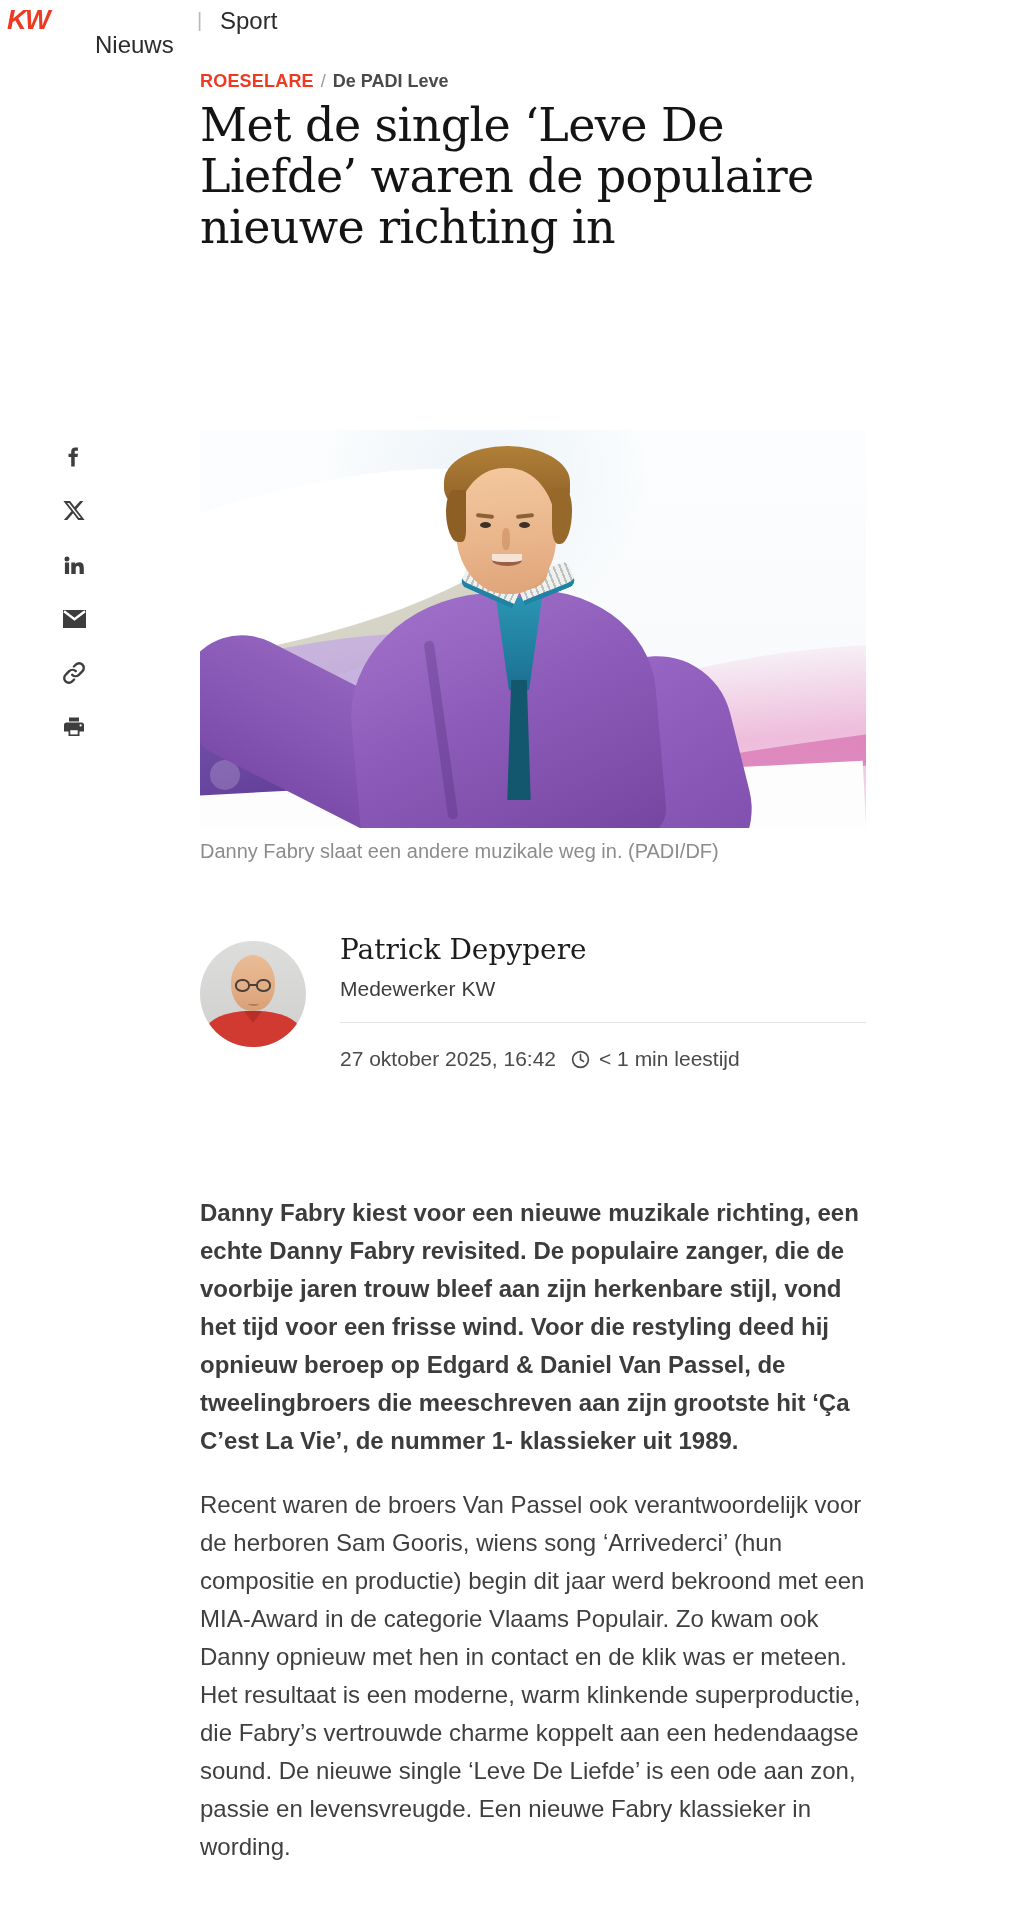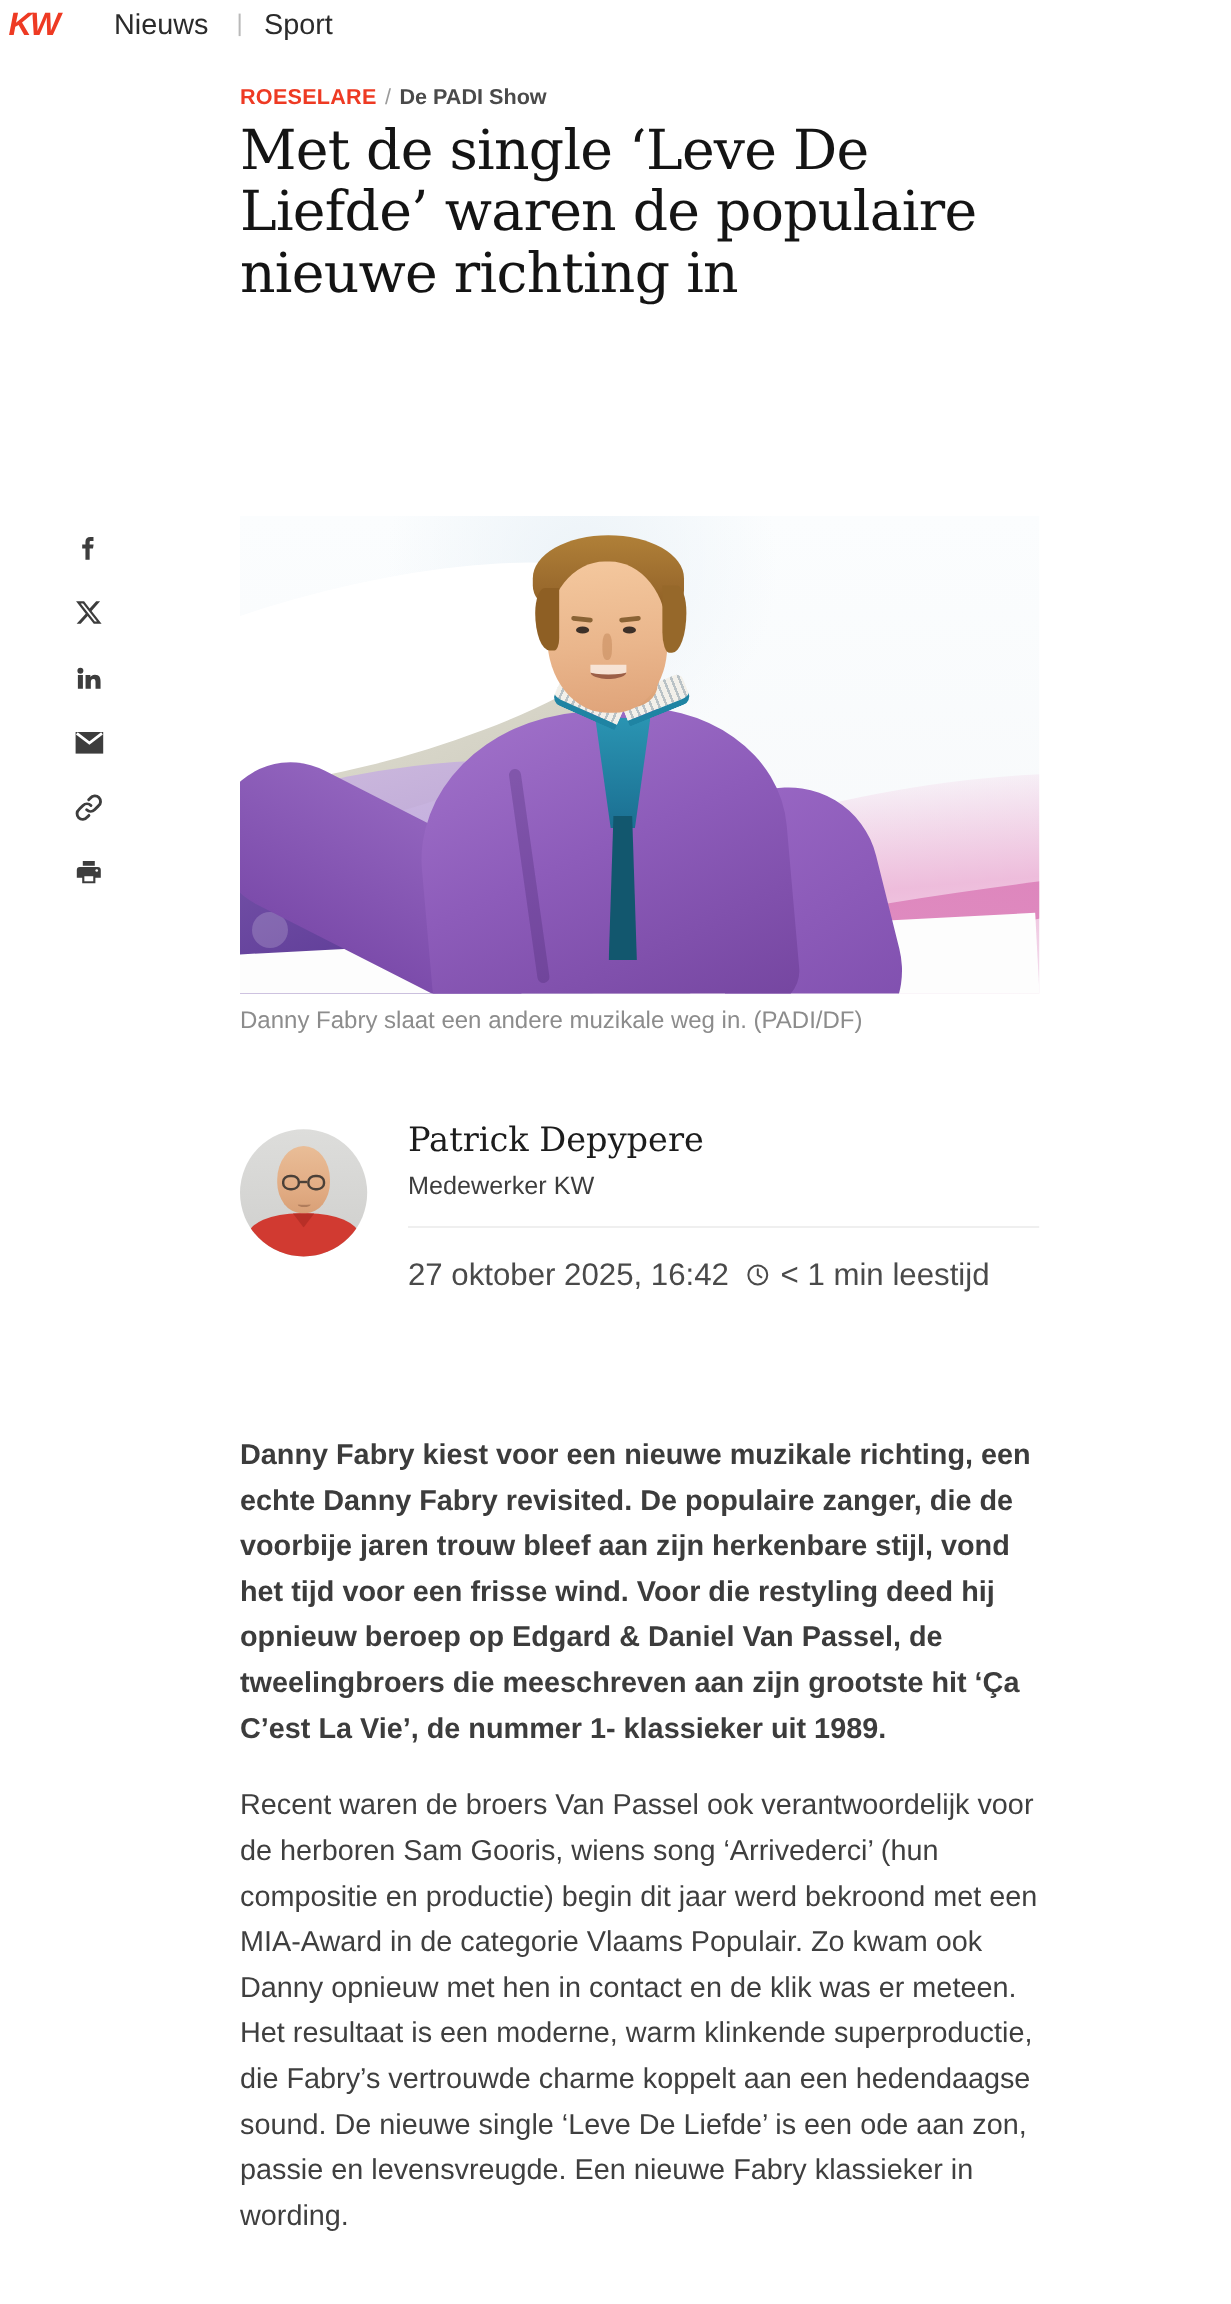--- a/index.html
+++ b/index.html
@@ -12,21 +12,21 @@
   
   .logo {
     position:absolute; left:7px; top:5px;
     font-size:27px; font-weight:800; font-style:italic;
     color:#ee3a23; letter-spacing:-1.5px; cursor:pointer;
   }
   .nav-link {
     position:absolute; top:7px; font-size:24px; font-weight:500;
     color:#2b2b2b; cursor:pointer; white-space:nowrap;
   }
-  .nav-nieuws { left:95px; }
+  .nav-nieuws { left:95px;margin-top:24px; }
   .nav-sport  { left:220px; }
   .nav-sep {
     position:absolute; left:197px; top:9px; font-size:20px; color:#b9b9b9;
   }
   
   .breadcrumb { position:absolute; left:200px; top:71px; font-size:18px; font-weight:700; }
   .crumb-section { color:#ee3a23; cursor:pointer; letter-spacing:.2px; }
   .crumb-sep { color:#9a9a9a; padding:0 7px; font-weight:400; }
   .crumb-page { color:#4a4a4a; }
   
@@ -121,41 +121,41 @@
   .av-glass-l { left:35px; top:38px; width:15px; height:13px; border:2px solid #4a4038; border-radius:45%; }
   .av-glass-r { left:56px; top:38px; width:15px; height:13px; border:2px solid #4a4038; border-radius:45%; }
   .av-bridge { left:50px; top:43px; width:6px; height:2px; background:#4a4038; }
   .av-smile { left:48px; top:60px; width:11px; height:5px; border-bottom:2px solid #b07d5c; border-radius:0 0 50% 50%; }
   .av-shirt { left:7px; top:70px; width:92px; height:40px; background:#d13a31; border-radius:46% 46% 0 0; }
   .av-collar { left:44px; top:70px; width:18px; height:12px; background:#b82f27; clip-path:polygon(0 0,100% 0,50% 100%); }
   .author-name { position:absolute; left:340px; top:933px;
     font-family:"DejaVu Serif","Liberation Serif",serif; font-size:28px; color:#1c1c1c; cursor:pointer; }
   .author-role { position:absolute; left:340px; top:977px; font-size:21px; color:#3d3d3d; }
   .meta-divider { position:absolute; left:340px; top:1022px; width:526px; height:1px; background:#e4e4e4; }
-  .date-row { position:absolute; left:340px; top:1047px; font-size:26px; color:#4a4a4a;
+  .date-row { position:absolute; left:340px; top:1047px; font-size:21px; color:#4a4a4a;
     display:flex; align-items:center; gap:8px; white-space:nowrap; }
   .date-row svg { margin-left:6px; }
   
   .lede { position:absolute; left:200px; top:1194px; width:672px;
     font-size:24px; line-height:38px; font-weight:700; color:#3c3c3c; }
   .body-par { position:absolute; left:200px; top:1486px; width:672px;
     font-size:24px; line-height:38px; font-weight:400; color:#3f3f3f; }
 </style>
 </head>
 <body>
 
 <div class="page">
 
   <div class="logo">KW</div>
   <div class="nav-link nav-nieuws">Nieuws</div>
   <div class="nav-sep">|</div>
   <div class="nav-link nav-sport">Sport</div>
 
   <div class="breadcrumb">
-    <span class="crumb-section">ROESELARE</span><span class="crumb-sep">/</span><span class="crumb-page">De PADI Show</span>
+    <span class="crumb-section">ROESELARE</span><span class="crumb-sep">/</span><span class="crumb-page">De PADI Leve</span>
   </div>
 
   <h1 class="headline">
     <div>Met de single ‘Leve De</div>
     <div>Liefde’ waren de populaire</div>
     <div>nieuwe richting in</div>
   </h1>
 
   <div class="share-rail">
     <div class="share-btn">

